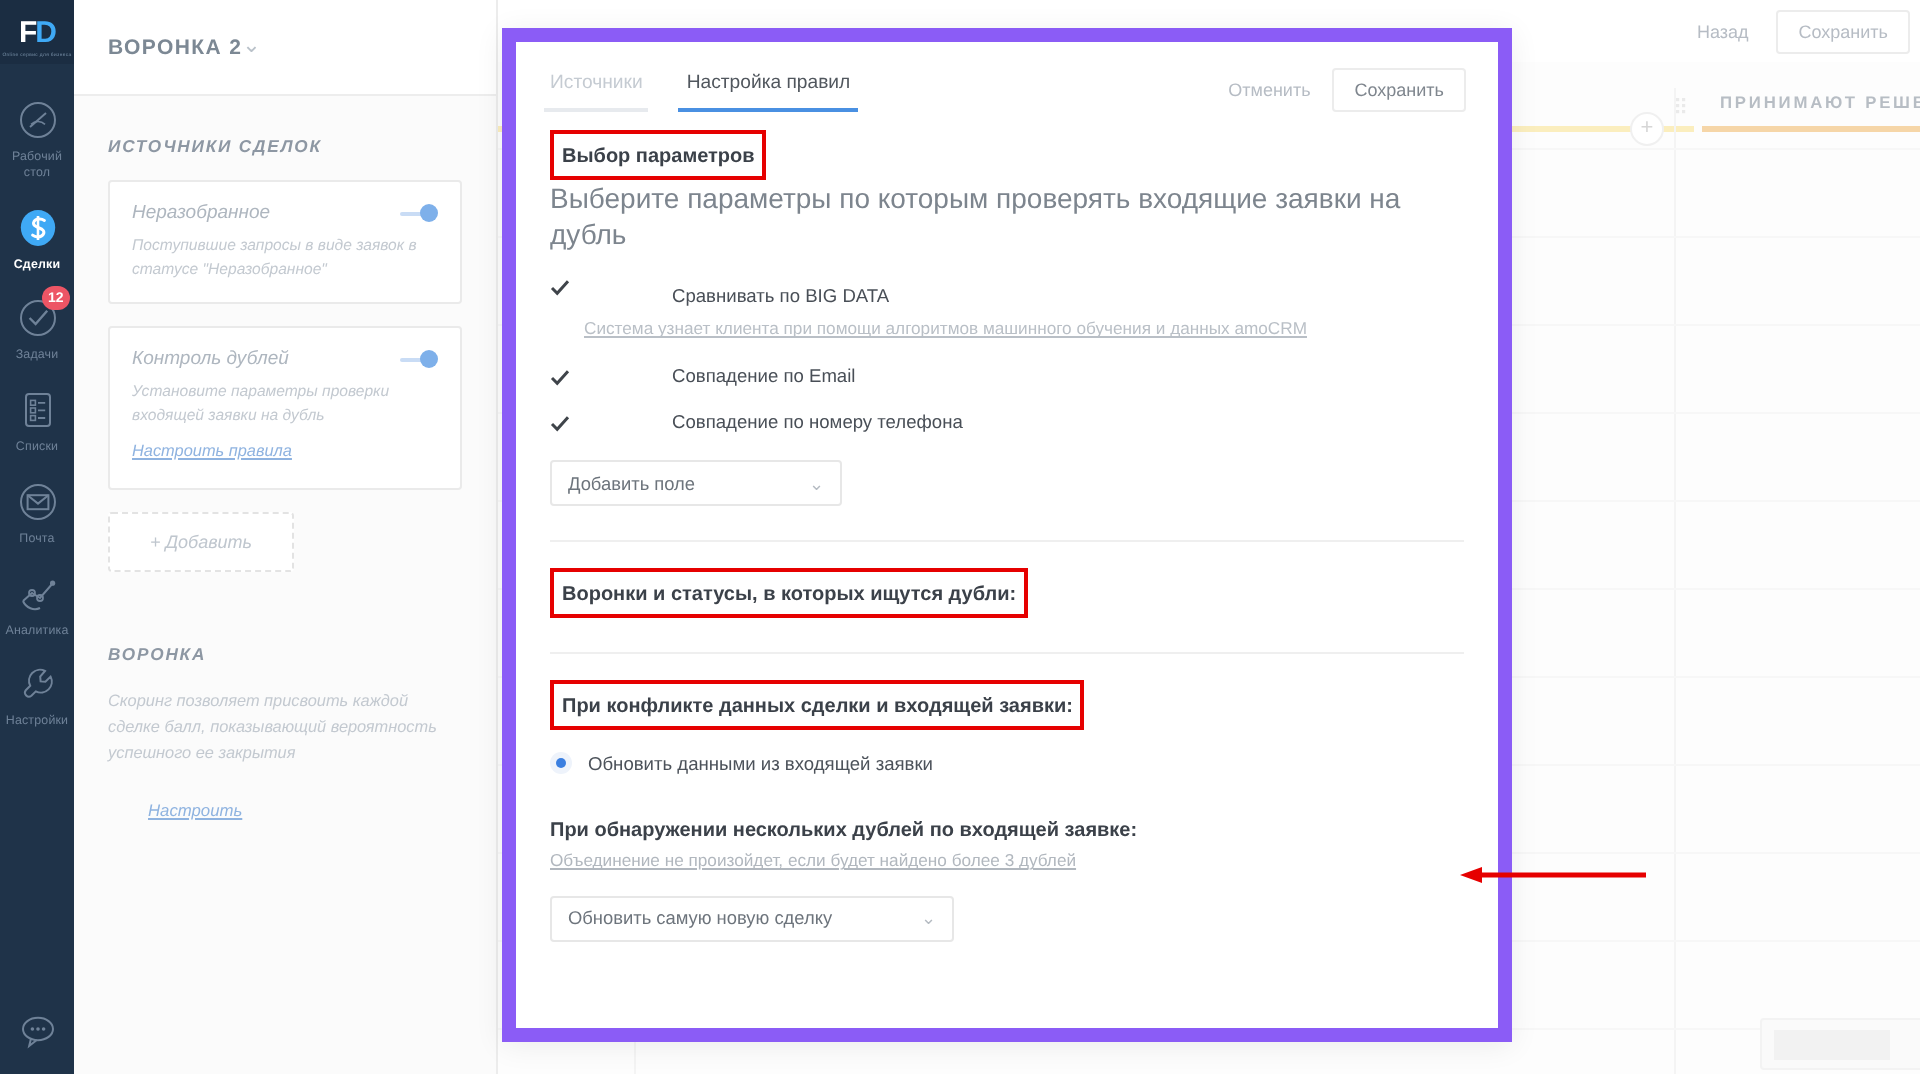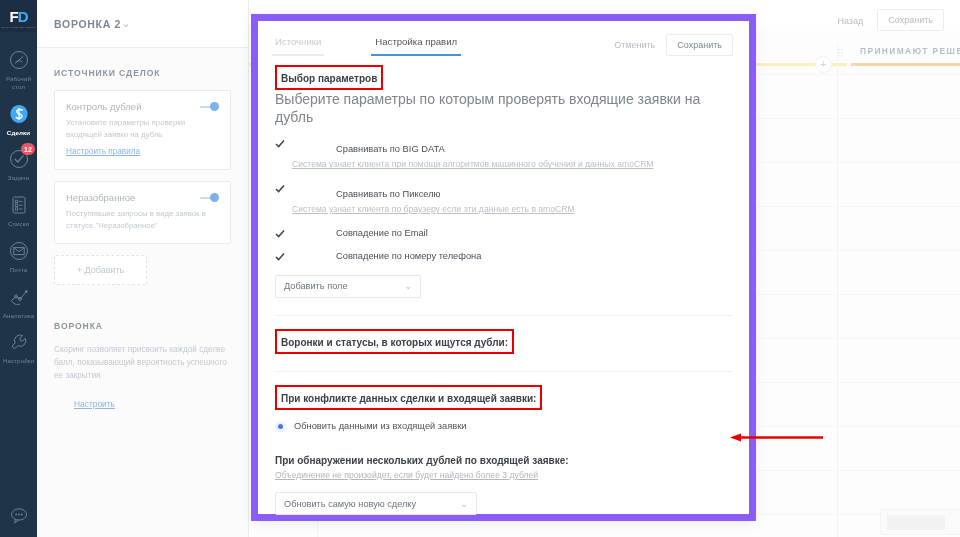--- a/index.html
+++ b/index.html
@@ -42,21 +42,21 @@
   .panel {
     position: absolute; left: 37px; top: 0; width: 212px; height: 537px;
     background: #fbfbfb; border-right: 1px solid #ececec;
   }
   .panel-head {
     height: 48px; display: flex; align-items: center; 
     padding: 0 16px 0 17px; background: #ffffff; border-bottom: 1px solid #ededed;
   }
   .panel-title { font-size: 10.5px; font-weight: bold; color: #7c8894; letter-spacing: .7px; }
   .chev { color: #b9c1c9; font-size: 11px; line-height: 1; }
-  .panel-body { padding: 20px 17px 0 17px; }
+  .panel-body { padding: 20px 17px 0 17px; font-style: italic; }
   .sec-title { font-size: 8.6px; font-weight: bold; color: #8d97a3; letter-spacing: .9px; margin-bottom: 12px; }
   .card {
     border: 1px solid #eaeaea; background: #fff; border-radius: 2px;
     padding: 10px 11px 11px; margin-bottom: 11px; position: relative;
   }
   .card-title { font-size: 9.5px; color: #aeb6bf; margin-bottom: 5px; padding-right: 28px; }
   .card-desc { font-size: 7.8px; color: #c3c9d0; line-height: 1.5; }
   .card-link { display:inline-block; margin-top: 7px; font-size: 8.2px; color: #8fb3e0; text-decoration: underline; cursor:pointer;}
   .toggle {
     position: absolute; right: 10px; top: 11px; width: 20px; height: 9px; display:flex; align-items:center; cursor:pointer;
@@ -66,21 +66,21 @@
   .add-btn {
     border: 1px dashed #e3e3e3; background: #fff; border-radius: 2px; padding: 9px 0;
     text-align: center; font-size: 9px; color: #bfc6ce; cursor: pointer; width: 93px;
   }
   .scoring { margin-top: 36px; }
   .scoring-desc { font-size: 8.2px; color: #c3c9d0; line-height: 1.62; }
   .scoring-link { display:inline-block; margin-top: 16px; font-size: 8.4px; color: #8fb3e0; text-decoration: underline; cursor:pointer;padding-left:20px;}
 
   
   .board { position: absolute; left: 249px; top: 0; right: 0; height: 537px; background: #fdfdfd; overflow: hidden; }
-  .board-top { height: 31px; display: flex; align-items: flex-end; justify-content: flex-end; padding-right: 16px; gap: 6px; background: #fff;}
+  .board-top { height: 31px; display: flex; align-items: center; justify-content: flex-end; padding-right: 5px; gap: 6px; background: #fff;}
   .btn-ghost { font-size: 9px; color: #b6bcc4; padding: 5px 8px; cursor: pointer; }
   .btn-outline { font-size: 9px; color: #b6bcc4; padding: 5px 10px; border: 1px solid #ececec; border-radius: 2px; background: #fff; cursor: pointer;}
   .stage-row { position: relative; height: 28px; margin-top: 10px; }
   .stage-label {
     position: absolute; left: 611px; top: 5px; font-size: 8.4px; font-weight: bold;
     color: #b7bdc4; letter-spacing: 1.4px; white-space: nowrap;
   }
   .stage-bar-y { position: absolute; left: 0; top: 22px; width: 598px; height: 3px; background: #fbeebe; }
   .stage-bar-o { position: absolute; left: 602px; top: 22px; right: 0; height: 3px; background: #f6d6a8; }
   .stage-plus {
@@ -100,21 +100,21 @@
   .modal {
     position: absolute; left: 251px; top: 14px; width: 505px; height: 507px;
     background: #ffffff; border: 7px solid #8b5cf6;
     box-shadow: 0 2px 14px rgba(0,0,0,.07);
   }
   .modal-tabs {
     display: flex; align-items: flex-start; padding: 15px 16px 0 17px; position: relative;
   }
   .tab { font-size: 9.6px; padding-bottom: 9px; margin-right: 22px; cursor: pointer; position: relative; }
   .tab.inactive { color: #c5cbd2; }
-  .tab.active { color: #51575e; margin-left: 32px; }
+  .tab.active { color: #51575e; }
   .tab.inactive:after { content:''; position:absolute; left:-3px; right:-3px; bottom:0; height:2px; background:#e7eaee; }
   .tab.active:after { content:''; position:absolute; left:-4px; right:-4px; bottom:0; height:2px; background:#4a90e2; }
   .modal-actions { position: absolute; right: 16px; top: 13px; display: flex; align-items: center; gap: 4px; }
   .m-cancel { font-size: 9px; color: #b6bcc4; padding: 5px 7px; cursor: pointer; }
   .m-save { font-size: 9px; color: #7f868e; padding: 5px 10px; border: 1px solid #ececec; border-radius: 2px; background: #fff; cursor: pointer; }
 
   .modal-body { padding: 0 17px; }
   .hl { display: inline-block; border: 2px solid #e60000; padding: 1px 4px 2px; }
   .h-strong { font-size: 10px; font-weight: bold; color: #3b4149; line-height: 1.1; }
   .sub { font-size: 14px; color: #7d858e; margin-top: 0; line-height: 1.3; }
@@ -236,32 +236,32 @@
 
   <div class="panel">
     <div class="panel-head">
       <div class="panel-title">ВОРОНКА 2</div>
       <div class="chev">⌄</div>
     </div>
     <div class="panel-body">
       <div class="sec-title">ИСТОЧНИКИ СДЕЛОК</div>
 
       <div class="card">
-        <div class="card-title">Контроль дублей</div>
-        <div class="card-desc">Установите параметры проверки входящей заявки на дубль</div>
-        <div class="card-link">Настроить правила</div>
+        <div class="card-title">Неразобранное</div>
+        <div class="card-desc">Поступившие запросы в виде заявок в статусе "Неразобранное"</div>
         <div class="toggle">
             <div class="bar"></div>
             <div class="knob"></div>
           </div>
       </div>
 
       <div class="card">
-        <div class="card-title">Неразобранное</div>
-        <div class="card-desc">Поступившие запросы в виде заявок в статусе "Неразобранное"</div>
+        <div class="card-title">Контроль дублей</div>
+        <div class="card-desc">Установите параметры проверки входящей заявки на дубль</div>
+        <div class="card-link">Настроить правила</div>
         <div class="toggle">
             <div class="bar"></div>
             <div class="knob"></div>
           </div>
       </div>
 
       <div class="add-btn">+  Добавить</div>
 
       <div class="scoring">
         <div class="sec-title">ВОРОНКА</div>
@@ -334,31 +334,20 @@
               <svg width="10" height="10" viewBox="0 0 10 10">
                 <path d="M1 5 L3.6 7.6 L9 1.6" stroke="#3f444a" stroke-width="1.5" fill="none"></path>
               </svg>
             </span>
           <span>
             <span class="opt-label">Сравнивать по BIG DATA</span>
             <div class="grey-sub" style="margin-top:3px">Система узнает клиента при помощи алгоритмов машинного обучения и данных amoCRM</div>
           </span>
         </div>
 
-        <div class="opt">
-          <span class="chk">
-              <svg width="10" height="10" viewBox="0 0 10 10">
-                <path d="M1 5 L3.6 7.6 L9 1.6" stroke="#3f444a" stroke-width="1.5" fill="none"></path>
-              </svg>
-            </span>
-          <span>
-            <span class="opt-label">Сравнивать по Пикселю</span>
-            <div class="grey-sub" style="margin-top:3px">Система узнает клиента по браузеру если эти данные есть в amoCRM</div>
-          </span>
-        </div>
 
         <div class="opt">
           <span class="chk">
               <svg width="10" height="10" viewBox="0 0 10 10">
                 <path d="M1 5 L3.6 7.6 L9 1.6" stroke="#3f444a" stroke-width="1.5" fill="none"></path>
               </svg>
             </span>
           <span class="opt-label">Совпадение по Email</span>
         </div>
 

